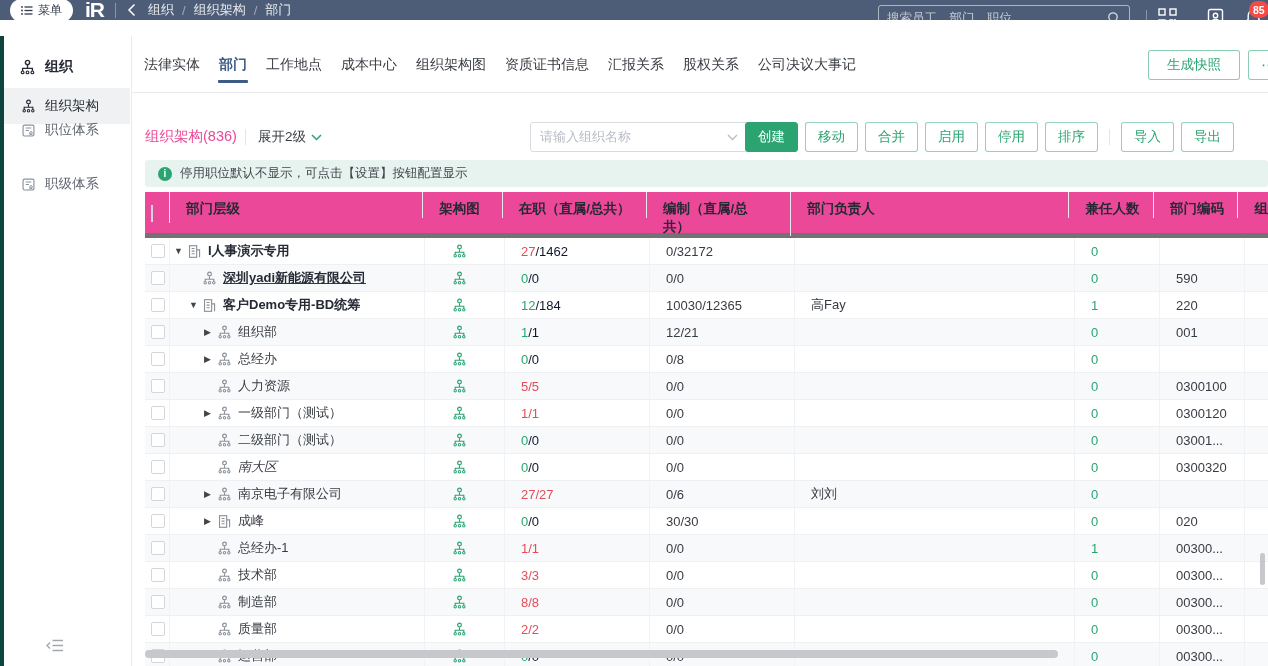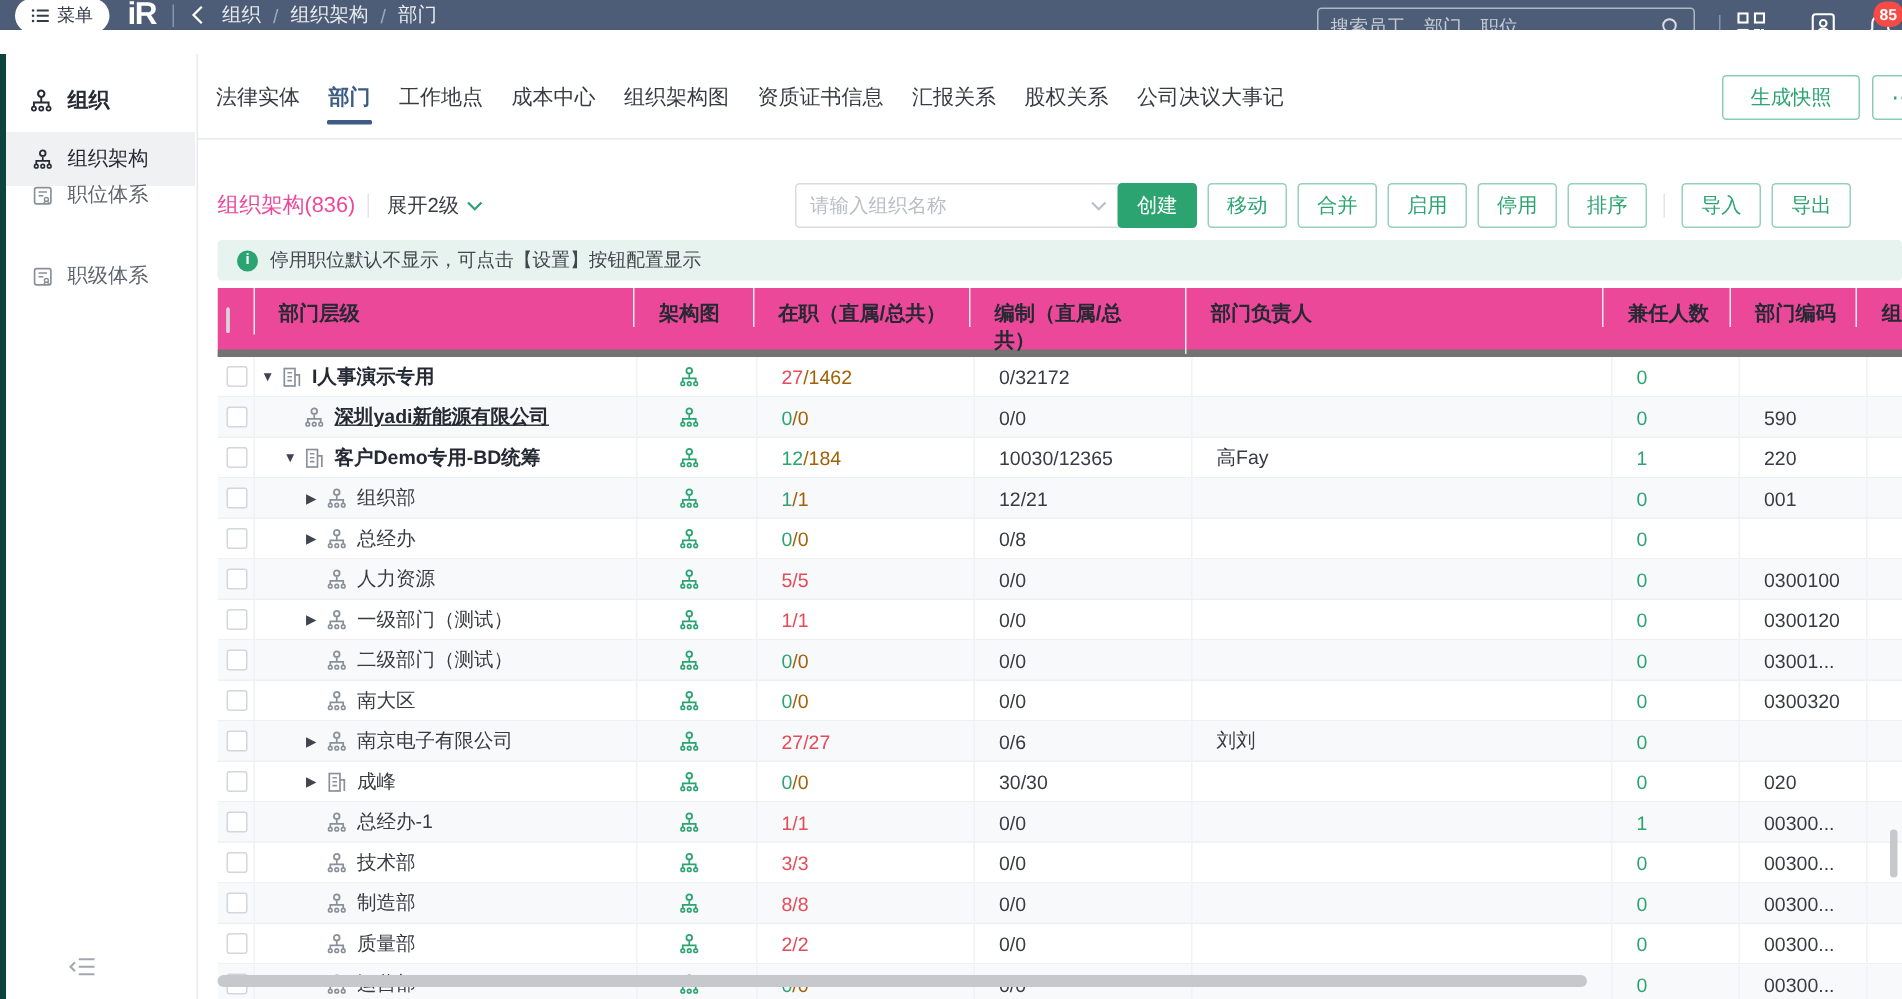--- a/index.html
+++ b/index.html
@@ -96,21 +96,21 @@
   .c3{width:145px}.c4{width:145px}.c5{width:280px}.c6{width:85px}.c7{width:85px}
   .c8{flex:1;border-right:none}
   .th.c0{padding:13px 0 0 6px}
   .cb{width:14px;height:14px;border:1px solid #d3d6db;border-radius:2px;background:#fff;flex:none;
     cursor:pointer}
   .caret{width:13px;flex:none;font-size:9px;color:#40454d;cursor:pointer}
   .ticon{width:16px;height:16px;flex:none;display:flex;align-items:center;margin-right:5px}
   .dname{color:#383c42}
   .dname.bold{font-weight:700;color:#242933}
   .chart-ic{display:flex;align-items:center;cursor:pointer}
-  .red{color:#e34d59}.teal{color:#2ba471}.dark{color:#a16207}
+  .red{color:#e34d59}.teal{color:#2ba471}.dark{color:#0f172a}
 
   .hscroll{position:absolute;left:13px;top:614px;width:913px;height:8px;background:#c6c8cc;
     border-radius:4px;z-index:15;cursor:pointer}
   .vscroll{position:absolute;left:1128px;top:517px;width:5px;height:32px;background:#c6c8cc;
     border-radius:3px;z-index:15;cursor:pointer}
 </style>
 </head>
 <body>
 
 <div id="app">
@@ -616,21 +616,21 @@
             <div class="cell c6">
               <span class="teal">0</span>
             </div>
             <div class="cell c7">03001...</div>
             <div class="cell c8"></div>
           </div>
           <div class="row">
             <div class="cell c0">
               <span class="cb"></span>
             </div>
-            <div class="cell c1" style="padding-left: 34px;">
+            <div class="cell c1" style="padding-left: 34px; font-style: italic;">
               <span class="caret"></span>
               <span class="ticon">
                 <svg width="15" height="15" viewBox="0 0 16 16" fill="none">
                   <circle cx="8" cy="3.3" r="2" stroke="#8a9099" stroke-width="1.3"></circle>
                   <path d="M8 5.6V8.8M3.4 11.2V8.8h9.2v2.4" stroke="#8a9099" stroke-width="1.2"></path>
                   <circle cx="3.4" cy="12.6" r="1.3" stroke="#8a9099" stroke-width="1.1"></circle>
                   <circle cx="8" cy="12.6" r="1.3" stroke="#8a9099" stroke-width="1.1"></circle>
                   <circle cx="12.6" cy="12.6" r="1.3" stroke="#8a9099" stroke-width="1.1"></circle>
                 </svg>
               </span>

